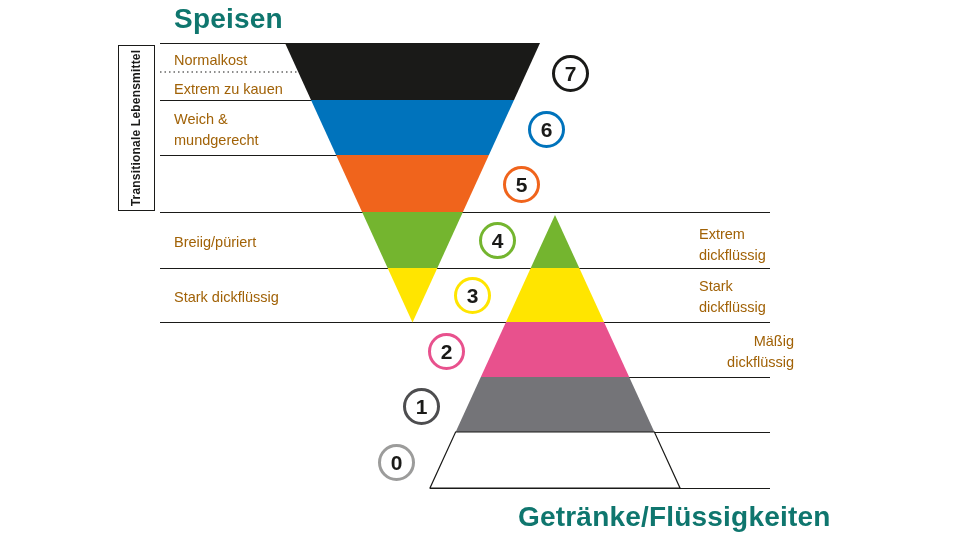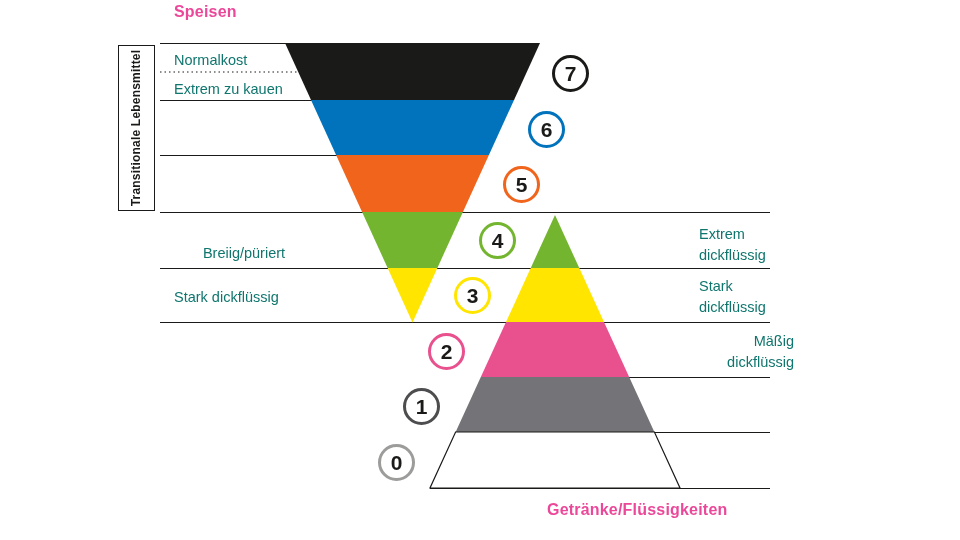--- a/index.html
+++ b/index.html
@@ -7,31 +7,31 @@
   body {
     background: #ffffff;
     font-family: "Liberation Sans", sans-serif;
     color: #1a1a18;
     overflow: hidden;
   }
   .stage { position: relative; width: 960px; height: 540px; background: #ffffff; }
   .gfx { position: absolute; left: 0; top: 0; }
   .title {
     position: absolute;
-    font-size: 16px;
+    font-size: 28px;
     font-weight: bold;
     letter-spacing: 0.2px;
-    color: #ec4899;
+    color: #0f766e;
     white-space: nowrap;
   }
   .lvl-label {
     position: absolute;
     font-size: 14.5px;
     line-height: 1.42;
-    color: #0f766e;
+    color: #a16207;
   }
   .badge {
     position: absolute;
     width: 37px;
     height: 37px;
     border: 3px solid #1a1a18;
     border-radius: 50%;
     background: #ffffff;
     display: flex;
     align-items: center;
@@ -103,29 +103,30 @@
     <g clip-path="url(#drinkClip)">
       <rect x="425" y="215" width="260" height="53" fill="#74b52f"></rect>
       <rect x="425" y="268" width="260" height="54" fill="#ffe500"></rect>
       <rect x="425" y="322" width="260" height="55" fill="#e8518d"></rect>
       <rect x="425" y="377" width="260" height="55" fill="#747478"></rect>
     </g>
     <polygon points="455.6,432 654.4,432 680,488 430,488" stroke="#1a1a18" stroke-width="1.2" fill="#ffffff"></polygon>
   </svg>
 
   <div class="title" style="left:174px; top:3px;">Speisen</div>
-  <div class="title" style="left:547px; top:501px;">Getränke/Flüssigkeiten</div>
+  <div class="title" style="left:518px; top:501px;">Getränke/Flüssigkeiten</div>
 
   <div class="sidebox">
     <span class="sidebox-text">Transitionale Lebensmittel</span>
   </div>
 
   <div class="lvl-label" style="left:174px; top:50px;  width:130px;">Normalkost</div>
   <div class="lvl-label" style="left:174px; top:79px;  width:130px;">Extrem zu kauen</div>
-  <div class="lvl-label" style="left:174px; top:243px; width:140px;text-align:center;">Breiig/püriert</div>
+  <div class="lvl-label" style="left:174px; top:109px; width:105px;">Weich &amp; mundgerecht</div>
+  <div class="lvl-label" style="left:174px; top:232px; width:140px;">Breiig/püriert</div>
   <div class="lvl-label" style="left:174px; top:287px; width:140px;">Stark dickflüssig</div>
 
   <div class="lvl-label" style="left:699px; top:224px; width:95px;">Extrem dickflüssig</div>
   <div class="lvl-label" style="left:699px; top:276px; width:95px;">Stark dickflüssig</div>
   <div class="lvl-label" style="left:699px; top:331px; width:95px;text-align:right;">Mäßig dickflüssig</div>
 
   <div class="badge" style="left: 552px; top: 55px; border-color: rgb(26, 26, 24);">
       <span>7</span>
     </div>
   <div class="badge" style="left: 528px; top: 111px; border-color: rgb(0, 115, 188);">

